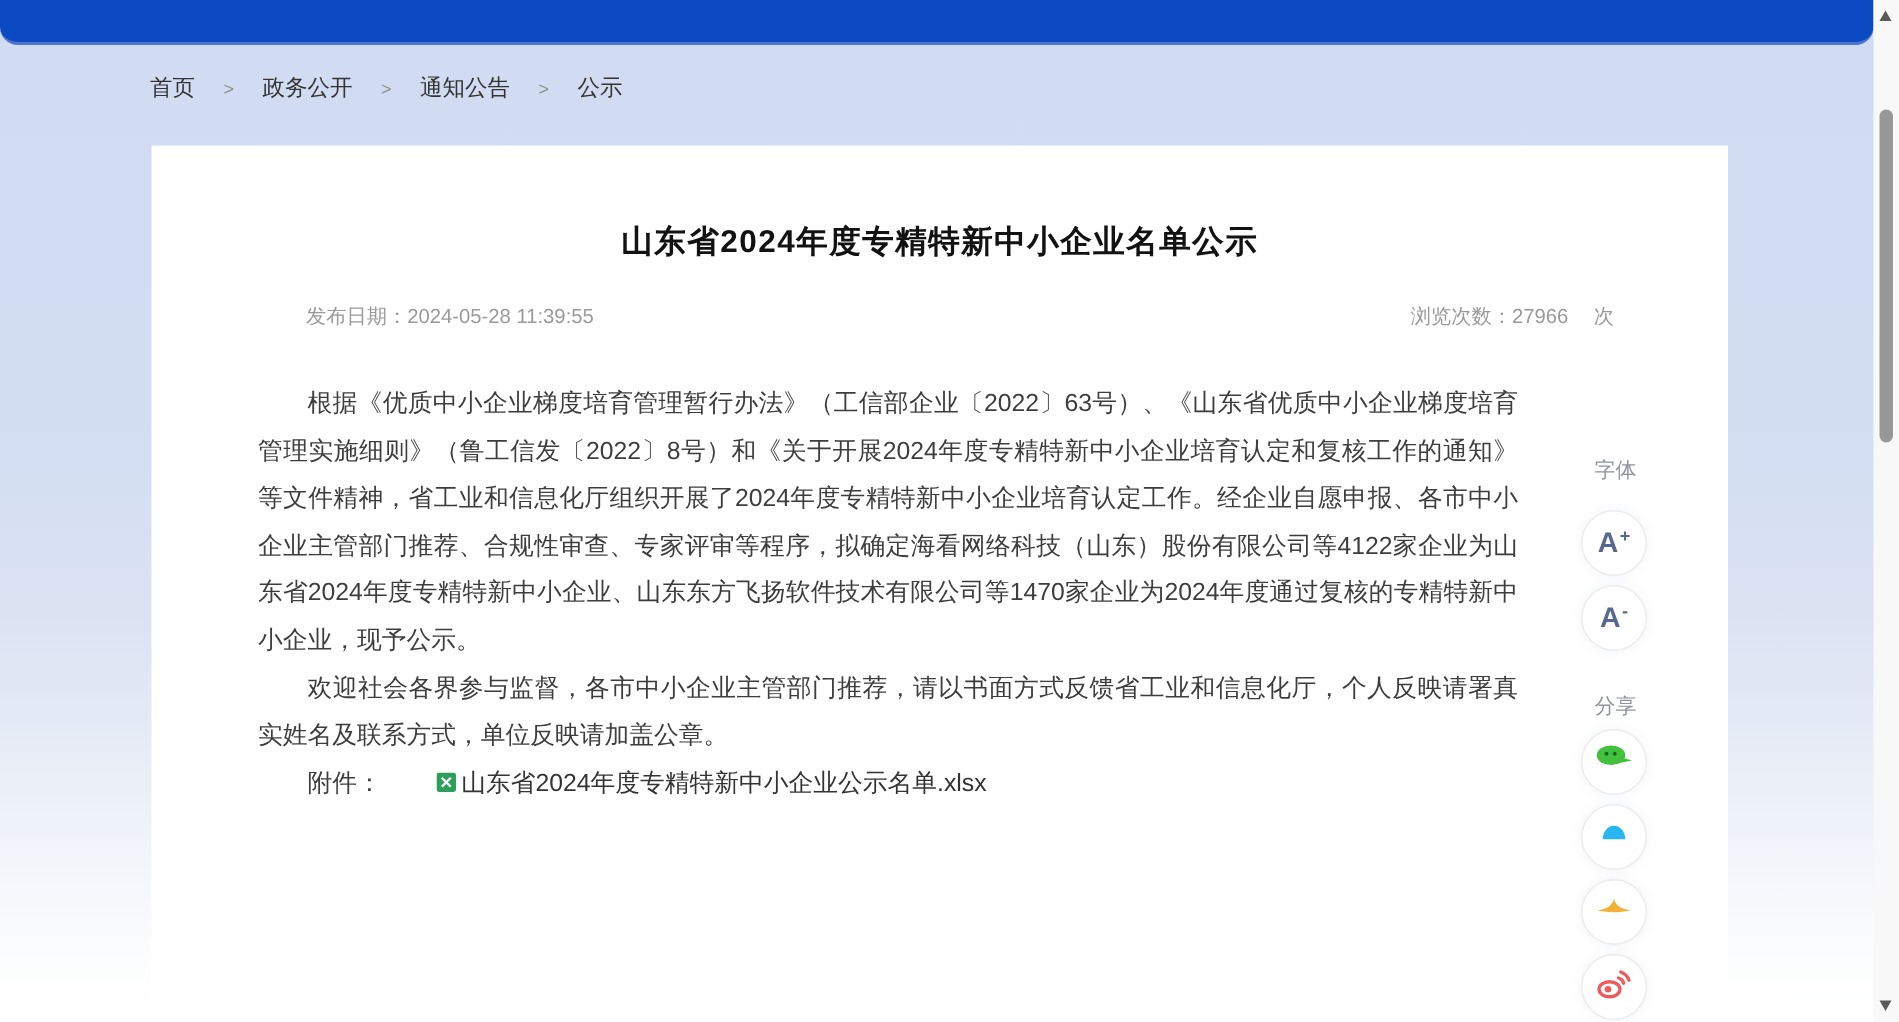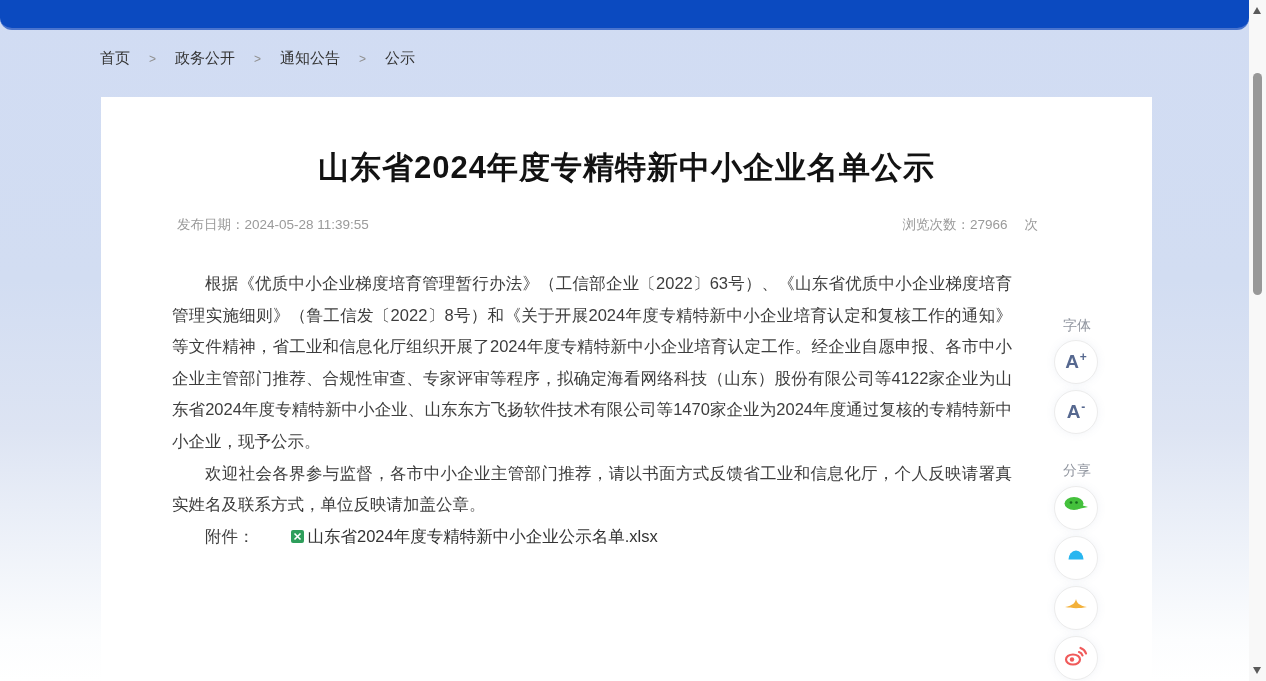--- a/index.html
+++ b/index.html
@@ -19,26 +19,26 @@
     font-size:15px; color:#333;justify-content:center;
   }
   .breadcrumb .crumb { cursor:pointer; }
   .breadcrumb .sep { color:#8f8f8f; font-size:12px; margin:0 19px; }
   .card {
     position:absolute; left:101px; top:97px; width:1051px; height:584px;
     background:#ffffff;
   }
   .title {
     margin:50px 60px 0 60px; text-align:center;
-    font-size:31px; font-weight:bold; color:#121212; letter-spacing:1px;
+    font-size:21px; font-weight:bold; color:#121212; letter-spacing:1px;
   }
   .meta {
     display:flex; align-items:flex-end; margin-top:27px;
-    padding-left:76px; padding-right:114px;
-    font-size:13.5px; color:#9a9a9a; white-space:nowrap;
+    padding-left:76px; padding-right:76px;
+    font-size:13.5px; color:#9a9a9a; white-space:nowrap;margin-left:27px;
   }
   .meta .m-source { margin-left:29px; }
   .meta .m-views { margin-left:auto; }
   .meta .m-unit { margin-left:17px; }
   .article-body {
     margin-top:34px; padding-left:71px; width:911px;
     font-size:16.5px; line-height:31.6px; color:#3d3d3d; text-align:justify;
   }
   .article-body p { margin:0; text-indent:2em; }
   .info-block { margin-top:31px; }
@@ -104,21 +104,21 @@
     <p>欢迎社会各界参与监督，各市中小企业主管部门推荐，请以书面方式反馈省工业和信息化厅，个人反映请署真实姓名及联系方式，单位反映请加盖公章。</p>
     <p class="attach-line">
       <span>附件：</span><span class="attach-link"><span class="xls-icon"><svg width="13" height="13">
               <rect width="13" height="13" rx="2" fill="#2e9e5b"></rect>
               <path d="M3.5 3.5 L9.5 9.5 M9.5 3.5 L3.5 9.5" stroke="#ffffff" stroke-width="1.6"></path>
             </svg></span><span>山东省2024年度专精特新中小企业公示名单.xlsx</span></span>
     </p>
   </div>
 </div>
 
-<div class="tool-label" style="top:317px;">字体</div>
+<div class="tool-label" style="top:305px;">字体</div>
 
 <div class="circle-btn" style="top:340px;">
   <span class="font-btn"><span>A</span><sup>+</sup></span>
 </div>
 <div class="circle-btn" style="top:390px;">
   <span class="font-btn"><span>A</span><sup>-</sup></span>
 </div>
 
 <div class="tool-label" style="top:462px;">分享</div>
 

